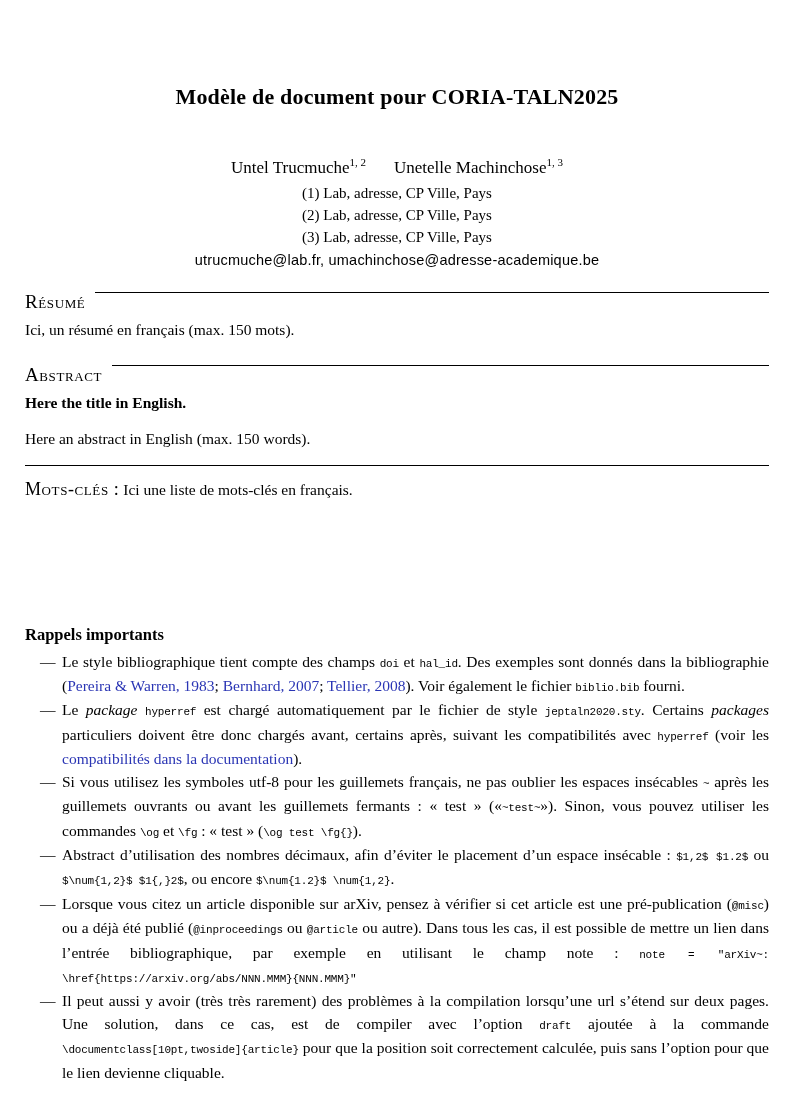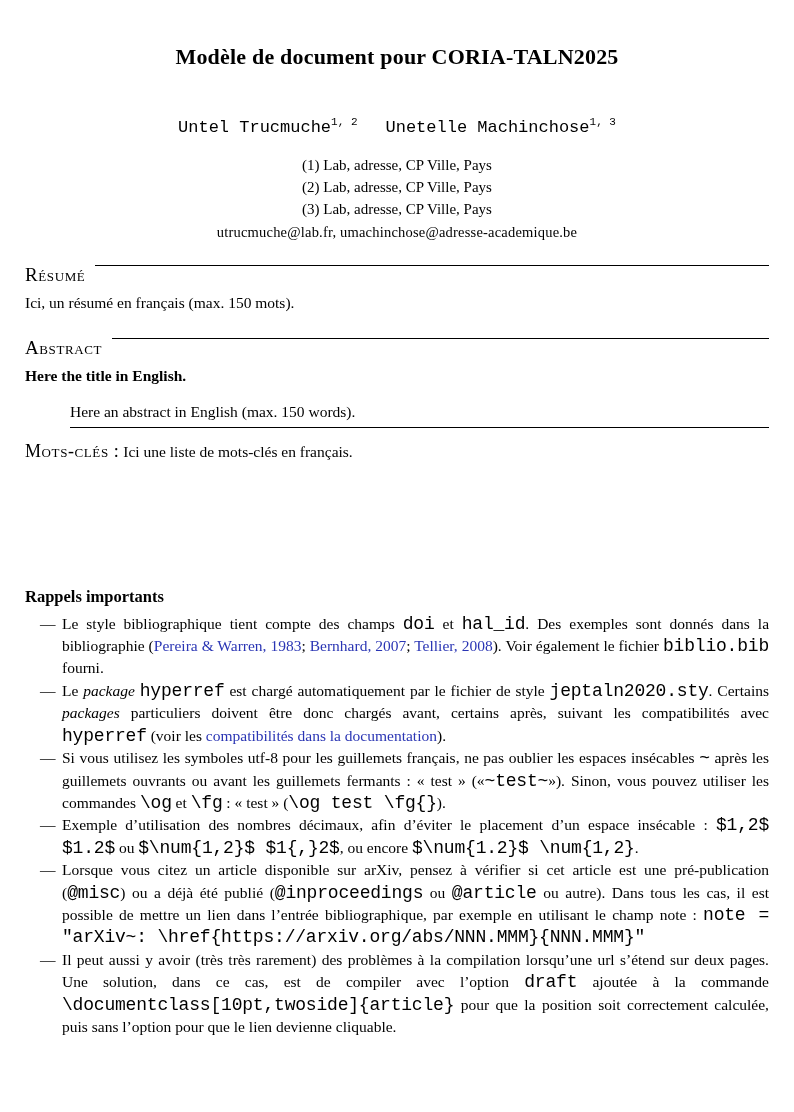--- a/index.html
+++ b/index.html
@@ -18,42 +18,42 @@
   .page {
     box-sizing: border-box;
     width: 794px;
     height: 1112px;
     padding: 0 25px;
   }
 
   
   .title {
     margin: 0;
-    padding-top: 44px;
+    padding-top: 84px;
     text-align: center;
     font-size: 22px;
     font-weight: bold;
     letter-spacing: 0.2px;
   }
   .authors {
     margin-top: 46px;
     text-align: center;
     font-size: 17px;
   }
-  .author { margin: 0 14px; font-family: Liberation Mono, monospace; }
+  .author { margin: 0 14px; }
   .author sup { font-size: 11px; }
   .affiliations {
     text-align: center;
     font-size: 15px;
     line-height: 22px;
-    margin-top: 17px;
+    margin-top: 4px;
   }
   .emails {
     text-align: center;
-    font-family: Liberation Serif, serif;
+    font-family: Liberation Sans, sans-serif;
     font-size: 14.5px;
     margin-top: 4px;
     letter-spacing: 0.2px;
   }
 
   
   .labelrule {
     display: flex;
     align-items: flex-start;
     margin-top: 24px;
@@ -71,23 +71,22 @@
     margin: 0 0 4px 10px;
   }
   .abs-text {
     margin: 8px 0 0 0;
     font-size: 15.5px;
     line-height: 22px;
   }
   .abs-text.bold { font-weight: bold; }
   .abs-text.underrule {
     margin-top: 14px;
-    padding-bottom: 4px;
+    padding-bottom: 15px;
     border-bottom: 1.6px solid #000;
-    margin-left: 45px;
   }
   .kw-line {
     margin: 13px 0 0 0;
     font-size: 15.5px;
     line-height: 22px;
   }
   .kw-line .sc-label { font-size: 18px; }
 
   
   .section-heading {
@@ -106,21 +105,21 @@
     flex: none;
     width: 22px;
     margin-left: 15px;
   }
   .itext {
     flex: 1;
     text-align: justify;
   }
   .seg-code {
     font-family: "Liberation Mono", monospace;
-    font-size: 18px;
+    font-size: 11px;
     letter-spacing: -0.2px;
     white-space: normal;
   }
   .seg-italic { font-style: italic; }
   .seg-link { color: var(--link-color, #2233bb); }
 </style>
 </head>
 <body>
 
 <div class="page">
@@ -167,21 +166,21 @@
     <div class="item">
       <span class="marker">—</span>
       <div class="itext"><span>Le </span><span class="seg-italic">package</span><span> </span><span class="seg-code">hyperref</span><span> est chargé automatiquement par le fichier de style </span><span class="seg-code">jeptaln2020.sty</span><span>. Certains </span><span class="seg-italic">packages</span><span> particuliers doivent être donc chargés avant, certains après, suivant les compatibilités avec </span><span class="seg-code">hyperref</span><span> (voir les </span><span class="seg-link">compatibilités dans la documentation</span><span>).</span></div>
     </div>
     <div class="item">
       <span class="marker">—</span>
       <div class="itext"><span>Si vous utilisez les symboles utf-8 pour les guillemets français, ne pas oublier les espaces insécables </span><span class="seg-code">~</span><span> après les guillemets ouvrants ou avant les guillemets fermants : « test » («</span><span class="seg-code">~test~</span><span>»). Sinon, vous pouvez utiliser les commandes </span><span class="seg-code">\og</span><span> et </span><span class="seg-code">\fg</span><span> : « test » (</span><span class="seg-code">\og test \fg{}</span><span>).</span></div>
     </div>
     <div class="item">
       <span class="marker">—</span>
-      <div class="itext"><span>Exemple d’utilisation des nombres décimaux, afin d’éviter le placement d’un espace insécable : </span><span class="seg-code">$1,2$ $1.2$</span><span> ou </span><span class="seg-code">$\num{1,2}$ $1{,}2$</span><span>, ou encore </span><span class="seg-code">$\num{1.2}$ \num{1,2}</span><span>.</span></div>
+      <div class="itext"><span>Abstract d’utilisation des nombres décimaux, afin d’éviter le placement d’un espace insécable : </span><span class="seg-code">$1,2$ $1.2$</span><span> ou </span><span class="seg-code">$\num{1,2}$ $1{,}2$</span><span>, ou encore </span><span class="seg-code">$\num{1.2}$ \num{1,2}</span><span>.</span></div>
     </div>
     <div class="item">
       <span class="marker">—</span>
       <div class="itext"><span>Lorsque vous citez un article disponible sur arXiv, pensez à vérifier si cet article est une pré-publication (</span><span class="seg-code">@misc</span><span>) ou a déjà été publié (</span><span class="seg-code">@inproceedings</span><span> ou </span><span class="seg-code">@article</span><span> ou autre). Dans tous les cas, il est possible de mettre un lien dans l’entrée bibliographique, par exemple en utilisant le champ note : </span><span class="seg-code">note = "arXiv~: \href{https://arxiv.org/abs/NNN.MMM}{NNN.MMM}"</span></div>
     </div>
     <div class="item">
       <span class="marker">—</span>
       <div class="itext"><span>Il peut aussi y avoir (très très rarement) des problèmes à la compilation lorsqu’une url s’étend sur deux pages. Une solution, dans ce cas, est de compiler avec l’option </span><span class="seg-code">draft</span><span> ajoutée à la commande </span><span class="seg-code">\documentclass[10pt,twoside]{article}</span><span> pour que la position soit correctement calculée, puis sans l’option pour que le lien devienne cliquable.</span></div>
     </div>
   </div>

